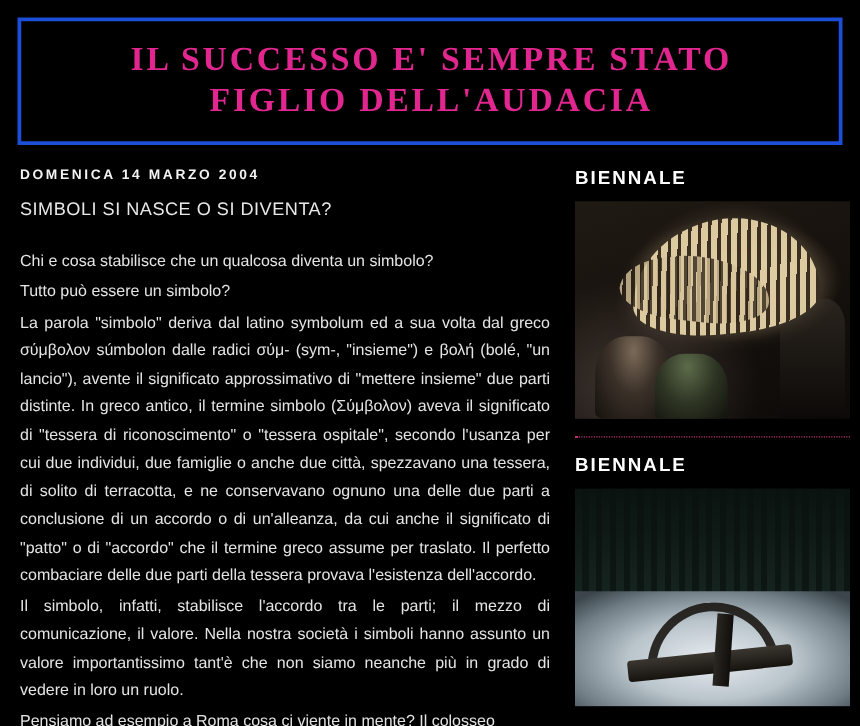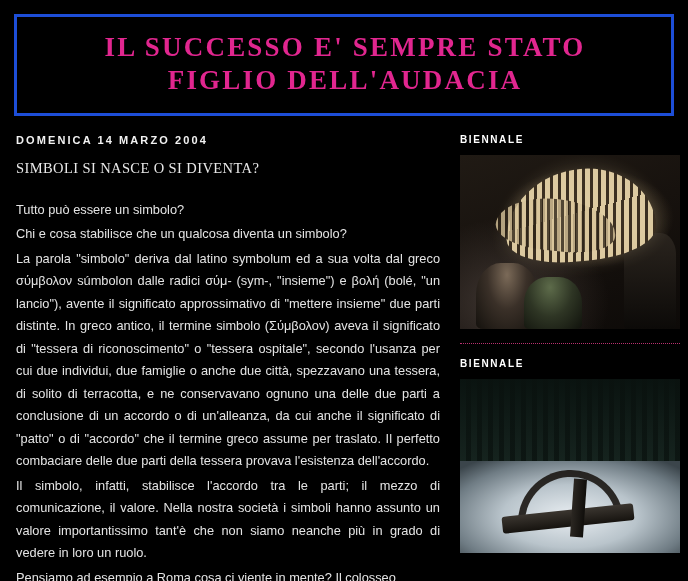--- a/index.html
+++ b/index.html
@@ -62,38 +62,37 @@
     font-weight: bold;
     letter-spacing: 2.1px;
     margin: 0 0 14px 0;
   }
   .post-title {
     color: #e8e8e8;
     font-size: 14.5px;
     font-weight: normal;
     letter-spacing: 0.4px;
     margin: 0 0 22px 0;
-    font-family: Liberation Serif, serif;
   }
   .post-body p {
     margin: 0 0 2px 0;
     font-size: 12.8px;
     line-height: 22.5px;
     color: #e4e4e4;
     text-align: left;
   }
   .post-body p.justified {
     text-align: justify;
     text-justify: inter-word;
   }
 
   
   .side-label {
     color: #ffffff;
-    font-size: 10px;
+    font-size: 15px;
     font-weight: bold;
     letter-spacing: 1.6px;
     margin: 0 0 10px 0;
   }
   .side-block { margin-bottom: 6px; }
   .side-sep {
     border: none;
     border-top: 1px dotted #b8306f;
     margin: 14px 0 14px 0;
     height: 0;
@@ -223,22 +222,22 @@
 FIGLIO DELL'AUDACIA</h1>
   </div>
 </div>
 
 <div class="content">
 
   <div class="col-main">
     <div class="post-date">DOMENICA 14 MARZO 2004</div>
     <h2 class="post-title">SIMBOLI SI NASCE O SI DIVENTA?</h2>
     <div class="post-body">
+      <p>Chi e cosa stabilisce che un qualcosa diventa un simbolo?</p>
       <p>Tutto può essere un simbolo?</p>
-      <p>Chi e cosa stabilisce che un qualcosa diventa un simbolo?</p>
       <p class="justified">La parola "simbolo" deriva dal latino symbolum ed a sua volta dal greco σύμβολον súmbolon dalle radici σύμ- (sym-, "insieme") e βολή (bolé, "un lancio"), avente il significato approssimativo di "mettere insieme" due parti distinte. In greco antico, il termine simbolo (Σύμβολον) aveva il significato di "tessera di riconoscimento" o "tessera ospitale", secondo l'usanza per cui due individui, due famiglie o anche due città, spezzavano una tessera, di solito di terracotta, e ne conservavano ognuno una delle due parti a conclusione di un accordo o di un'alleanza, da cui anche il significato di "patto" o di "accordo" che il termine greco assume per traslato. Il perfetto combaciare delle due parti della tessera provava l'esistenza dell'accordo.</p>
       <p class="justified">Il simbolo, infatti, stabilisce l'accordo tra le parti; il mezzo di comunicazione, il valore. Nella nostra società i simboli hanno assunto un valore importantissimo tant'è che non siamo neanche più in grado di vedere in loro un ruolo.</p>
       <p>Pensiamo ad esempio a Roma cosa ci viente in mente? Il colosseo</p>
 
     </div>
   </div>
 
   <div class="col-side">
 
     <div class="side-block">

